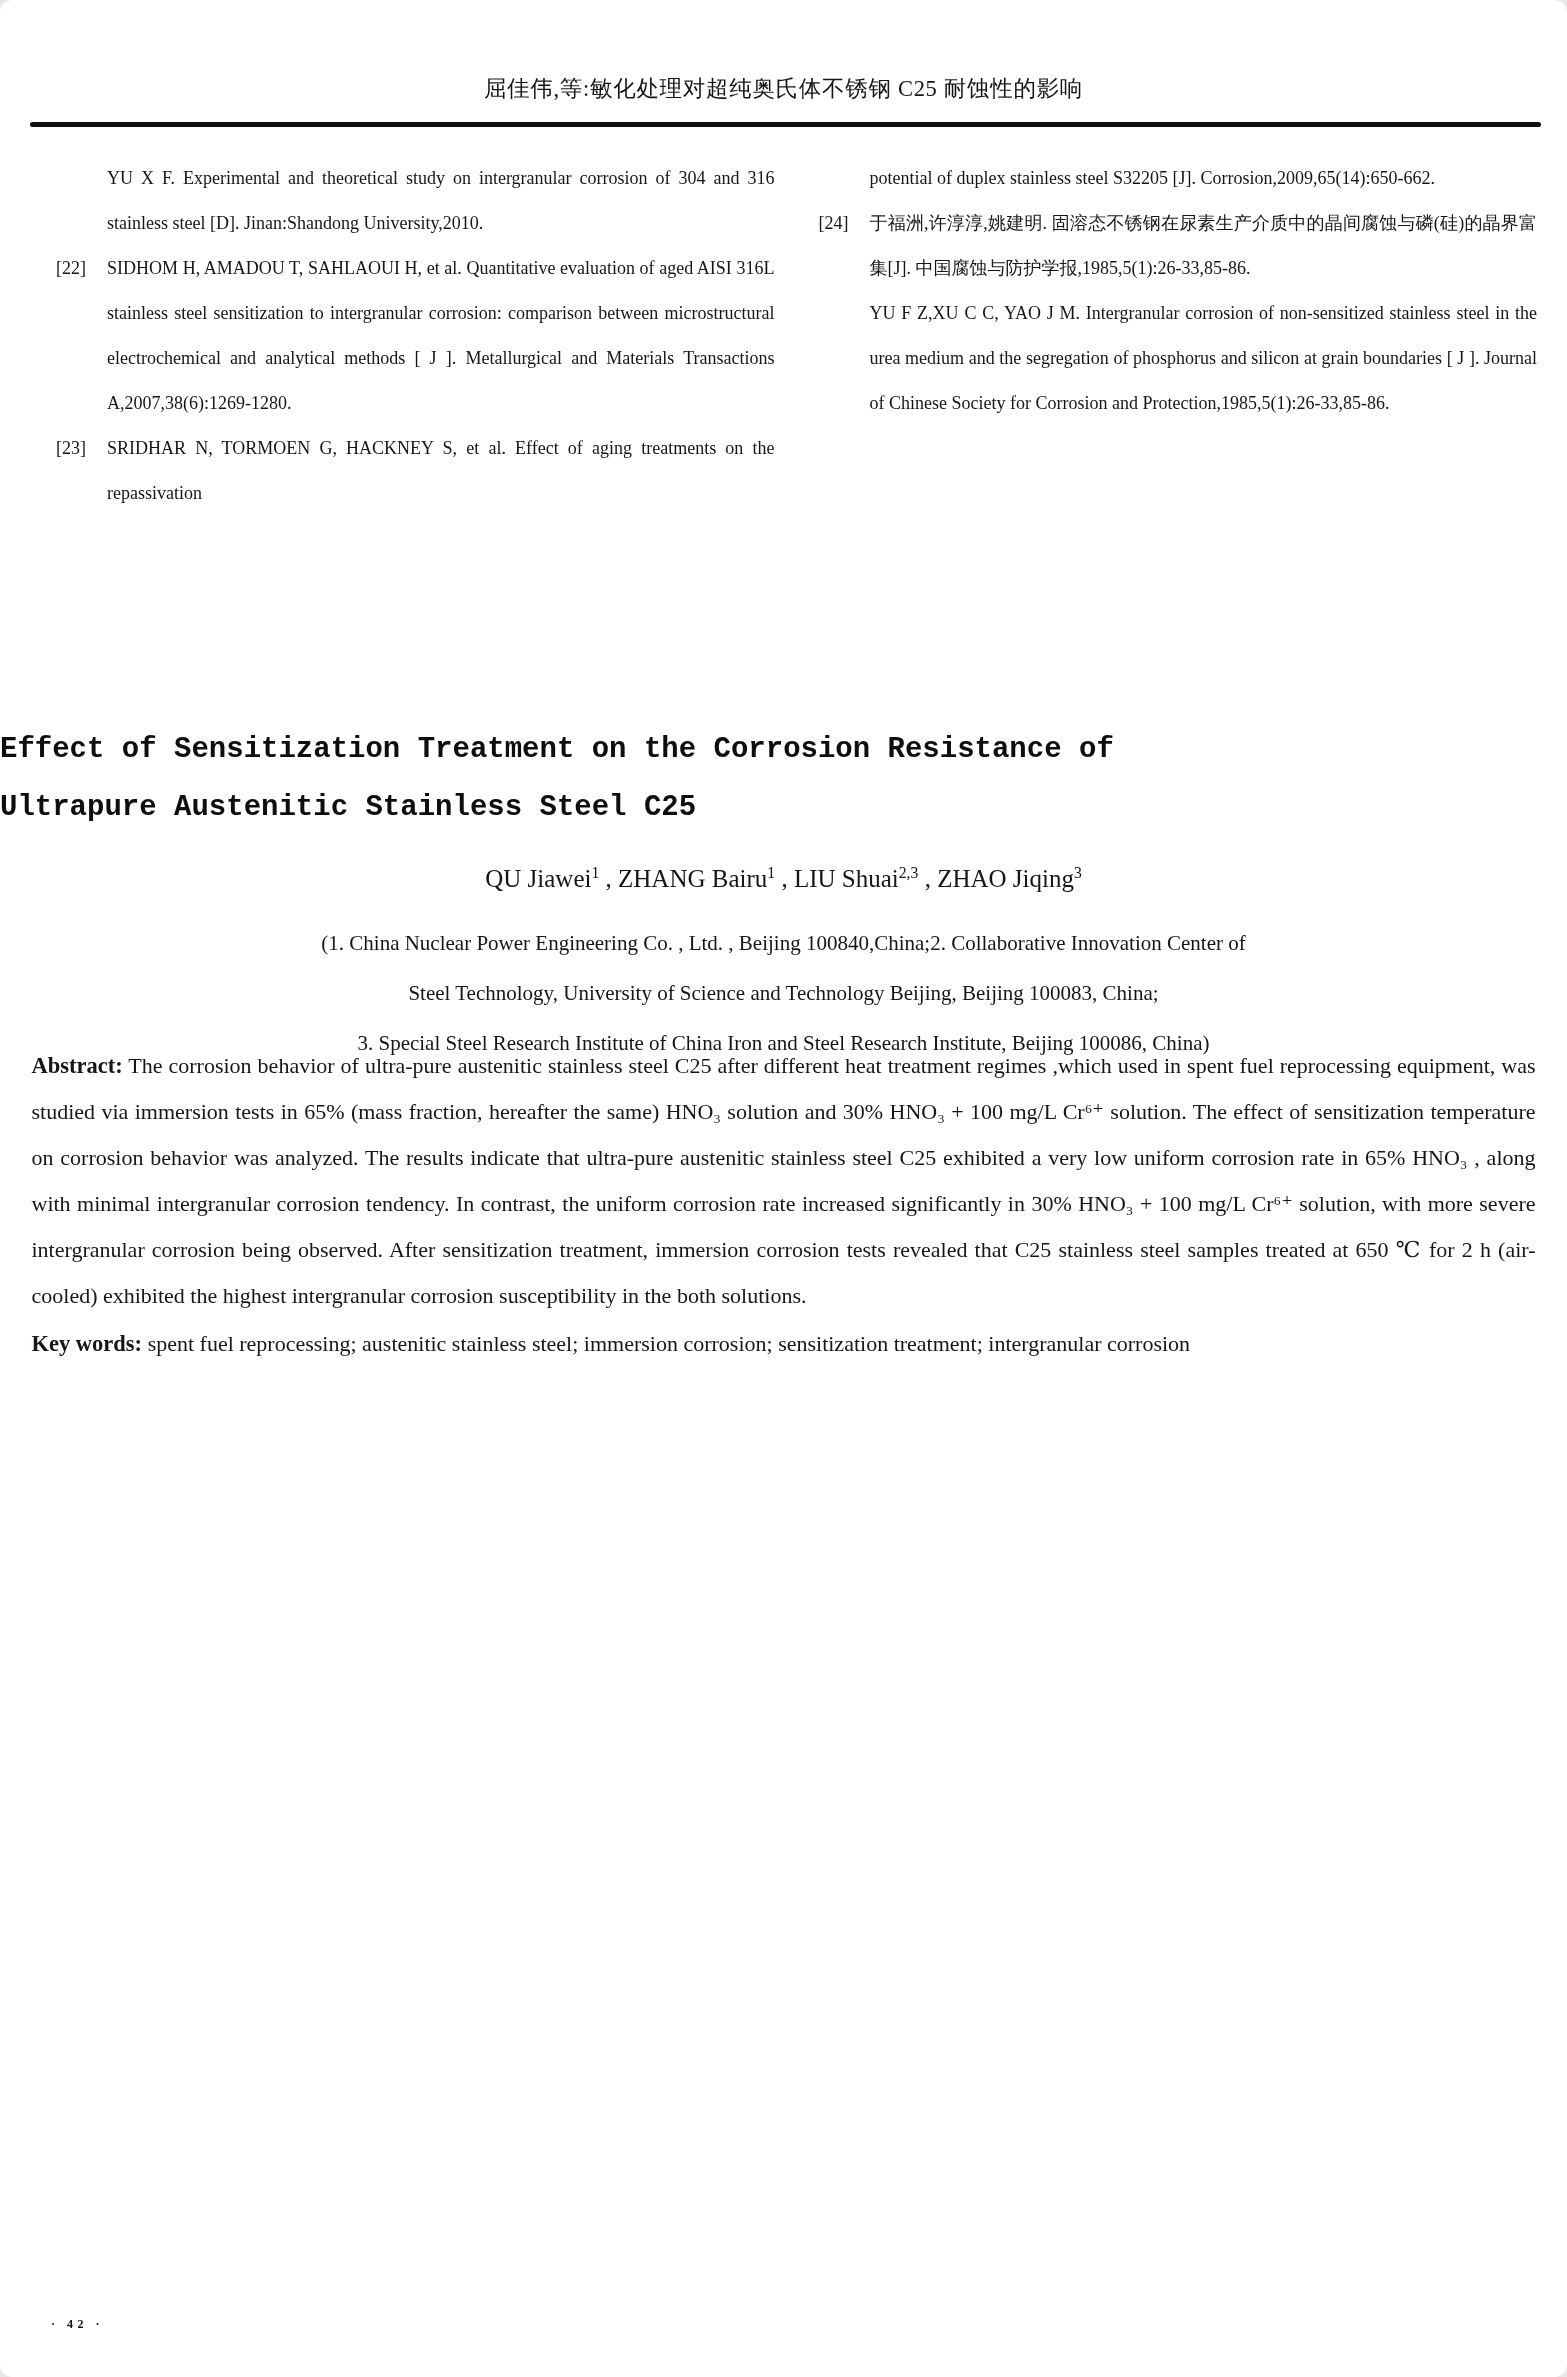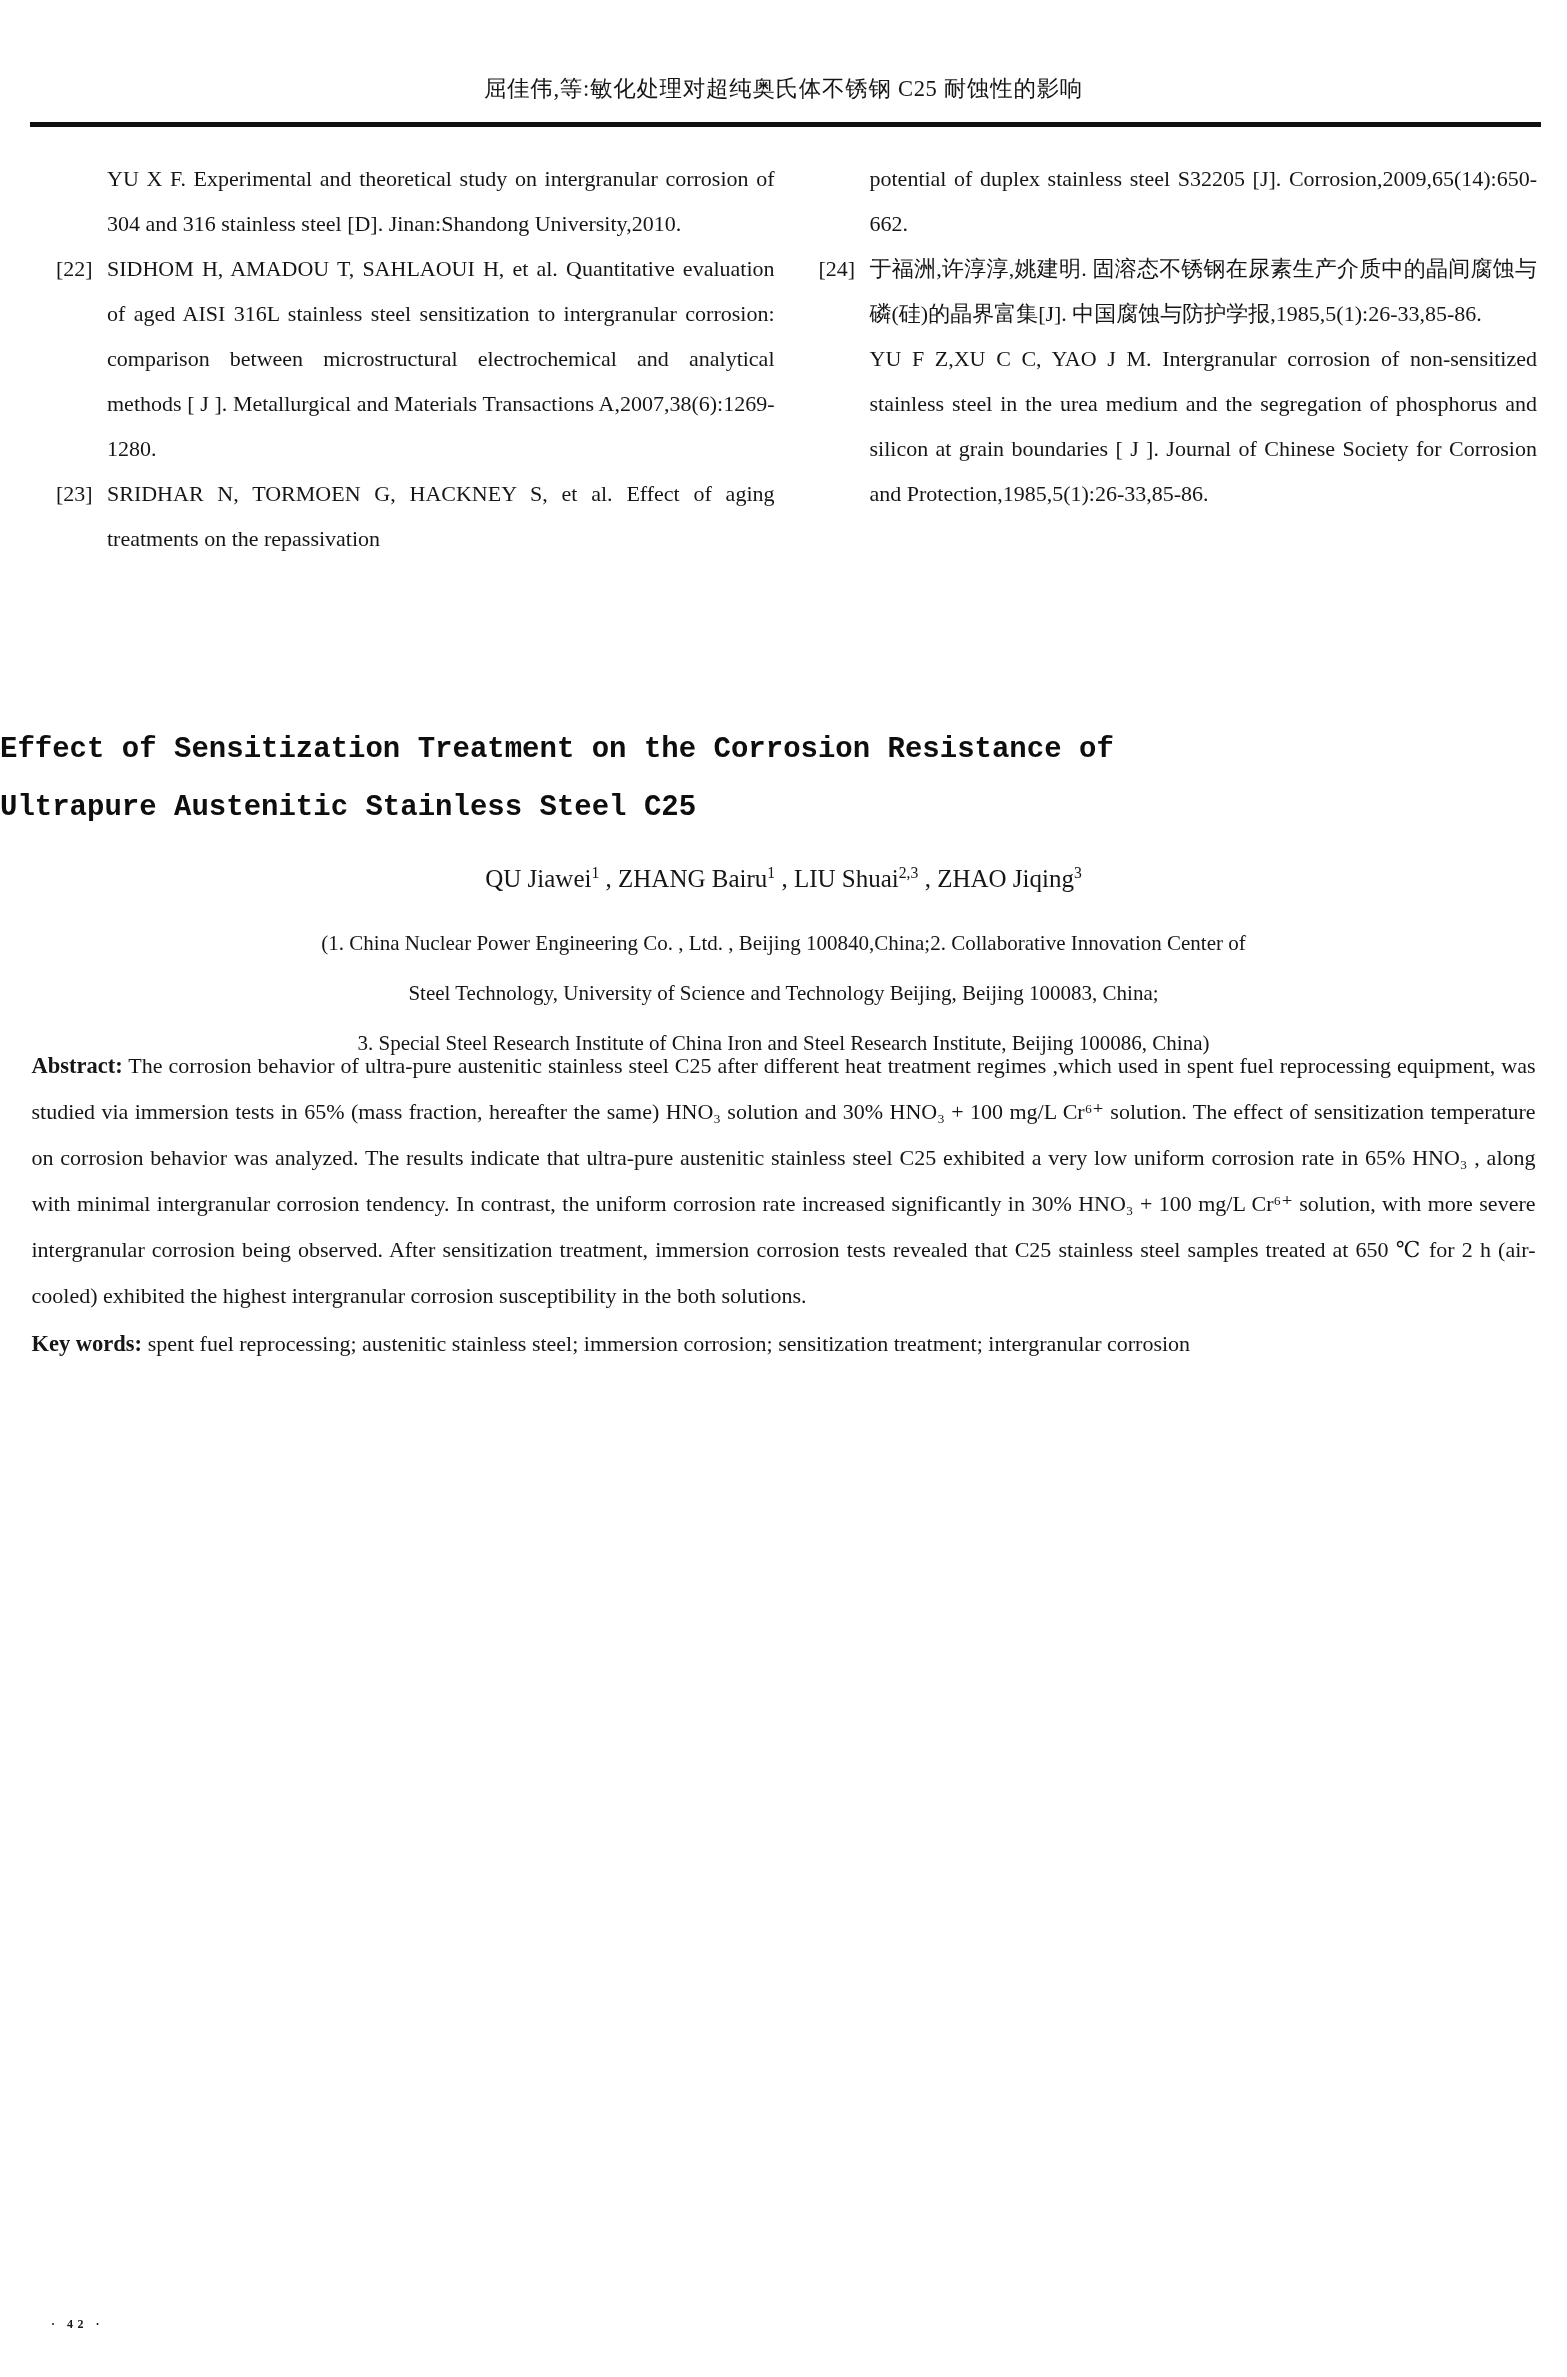--- a/index.html
+++ b/index.html
@@ -1,15 +1,15 @@
 <!DOCTYPE html>
 <html style="font-size:12px"><head>
 <meta charset="utf-8">
 <style>
-  * { margin: 0; padding: 0; box-sizing: border-box; }
+  * { margin: 0; padding: 0; box-sizing: border-box; border-radius: 12px; }
   html, body { background: #e8e8e8; }
   .page {
     position: relative;
     width: 1567px;
     height: 2377px;
     background: #ffffff;
     color: #161616;
     font-family: "Liberation Serif", "DejaVu Serif", serif;
     overflow: hidden;
   }
@@ -25,21 +25,21 @@
     position: absolute;
     top: 122px; left: 30px;
     width: 1511px; height: 5.2px;
     background: #101010;
   }
   .refs {
     position: absolute;
     top: 156px; left: 56px; width: 1481px;
     display: flex;
     gap: 44px;
-    font-size: 22px;
+    font-size: 18px;
     line-height: 45px;
   }
   .refs .col { flex: 1; }
   .ref { display: flex; }
   .ref-label { width: 51px; flex-shrink: 0; }
   .ref-text { flex: 1; text-align: justify; }
   .article-title {
     position: absolute;
     top: 721px; left: 0; width: 100%;
     text-align: left;

